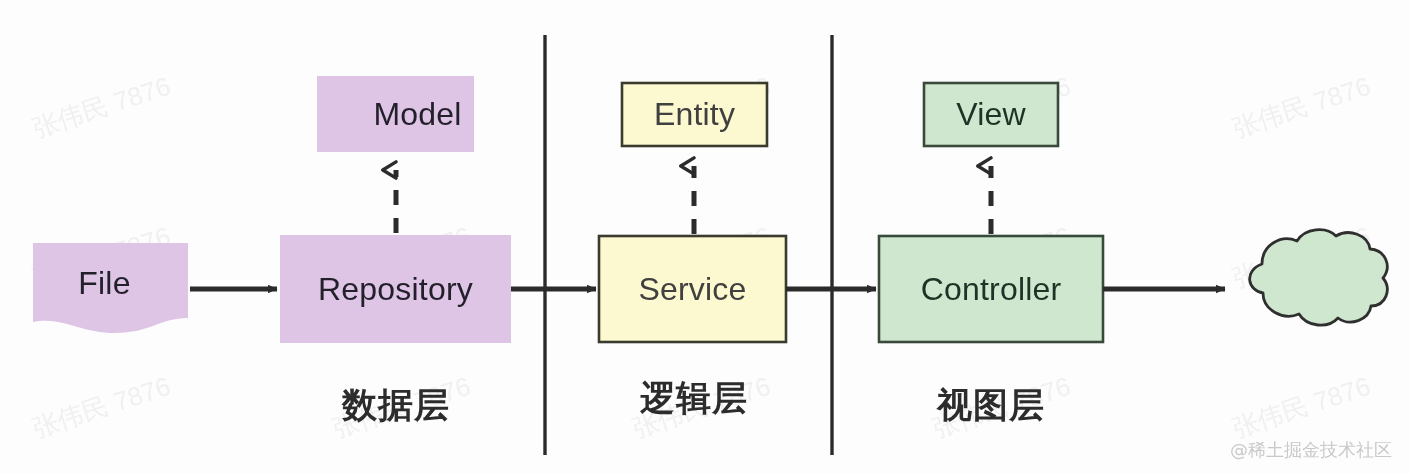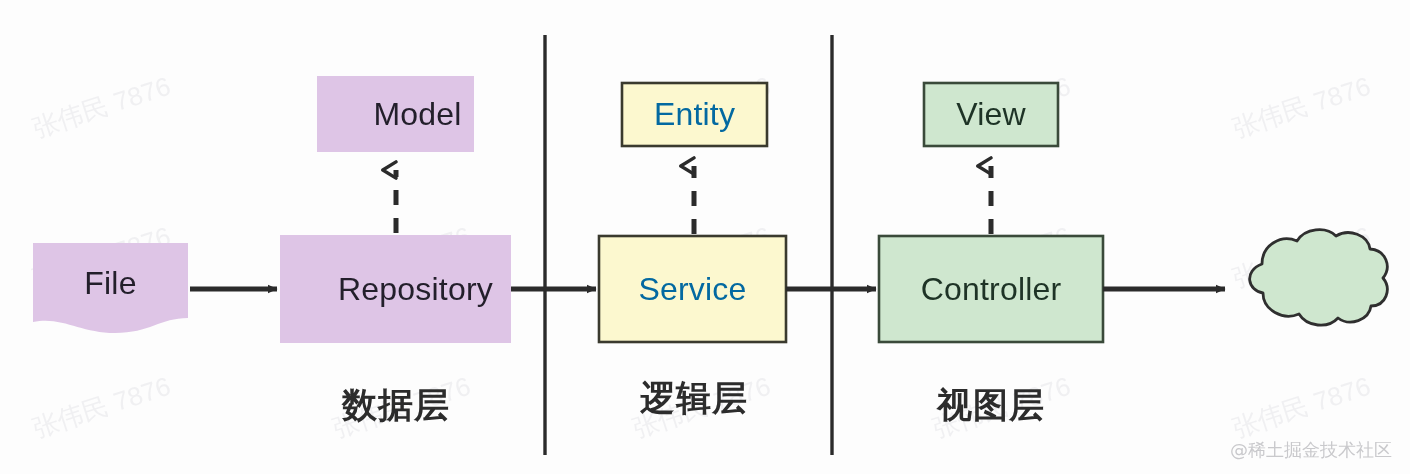--- a/index.html
+++ b/index.html
@@ -44,21 +44,21 @@
     display: flex;
     align-items: center;
     justify-content: center;
     font-family: "Liberation Sans", "DejaVu Sans", sans-serif;
     font-size: 32px;
     color: #231f2b;
     white-space: nowrap;
     letter-spacing: 0.2px;
   }
   .node-label.green-text { color: #1e3326; }
-  .node-label.yellow-text { color: #0369a1; }
+  .node-label.yellow-text { color: #404040; }
 
   
   .layer-caption {
     position: absolute;
     z-index: 2;
     display: flex;
     align-items: center;
     justify-content: center;
     font-family: "DejaVu Sans", "Liberation Sans", sans-serif;
     font-size: 35px;
@@ -153,23 +153,23 @@
       <line x1="1103" y1="289" x2="1225" y2="289" stroke="#2b2b2b" stroke-width="5" marker-end="url(#mk-filled)"></line>
     </g>
 
     <g>
       <line x1="396" y1="233" x2="396" y2="170" stroke="#2b2b2b" stroke-width="5" stroke-dasharray="15 13" marker-end="url(#mk-openv)"></line>
       <line x1="694" y1="234" x2="694" y2="166" stroke="#2b2b2b" stroke-width="5" stroke-dasharray="15 13" marker-end="url(#mk-openv)"></line>
       <line x1="991" y1="234" x2="991" y2="166" stroke="#2b2b2b" stroke-width="5" stroke-dasharray="15 13" marker-end="url(#mk-openv)"></line>
     </g>
   </svg>
 
-  <div class="node-label" style="left:33px; top:243px; width:155px; height:80px;">File</div>
+  <div class="node-label" style="left:27px; top:243px; width:155px; height:80px;">File</div>
 
-  <div class="node-label" style="left:280px; top:235px; width:231px; height:108px;margin-left:20px;">Repository</div>
+  <div class="node-label" style="left:280px; top:235px; width:231px; height:108px;">Repository</div>
 
   <div class="node-label" style="left:317px; top:76px; width:157px; height:76px;margin-left:22px;">Model</div>
 
   <div class="node-label yellow-text" style="left:599px; top:236px; width:187px; height:106px;text-align:right;">Service</div>
 
   <div class="node-label yellow-text" style="left:622px; top:83px; width:145px; height:63px;">Entity</div>
 
   <div class="node-label green-text" style="left:879px; top:236px; width:224px; height:106px;">Controller</div>
 
   <div class="node-label green-text" style="left:924px; top:83px; width:134px; height:63px;">View</div>

